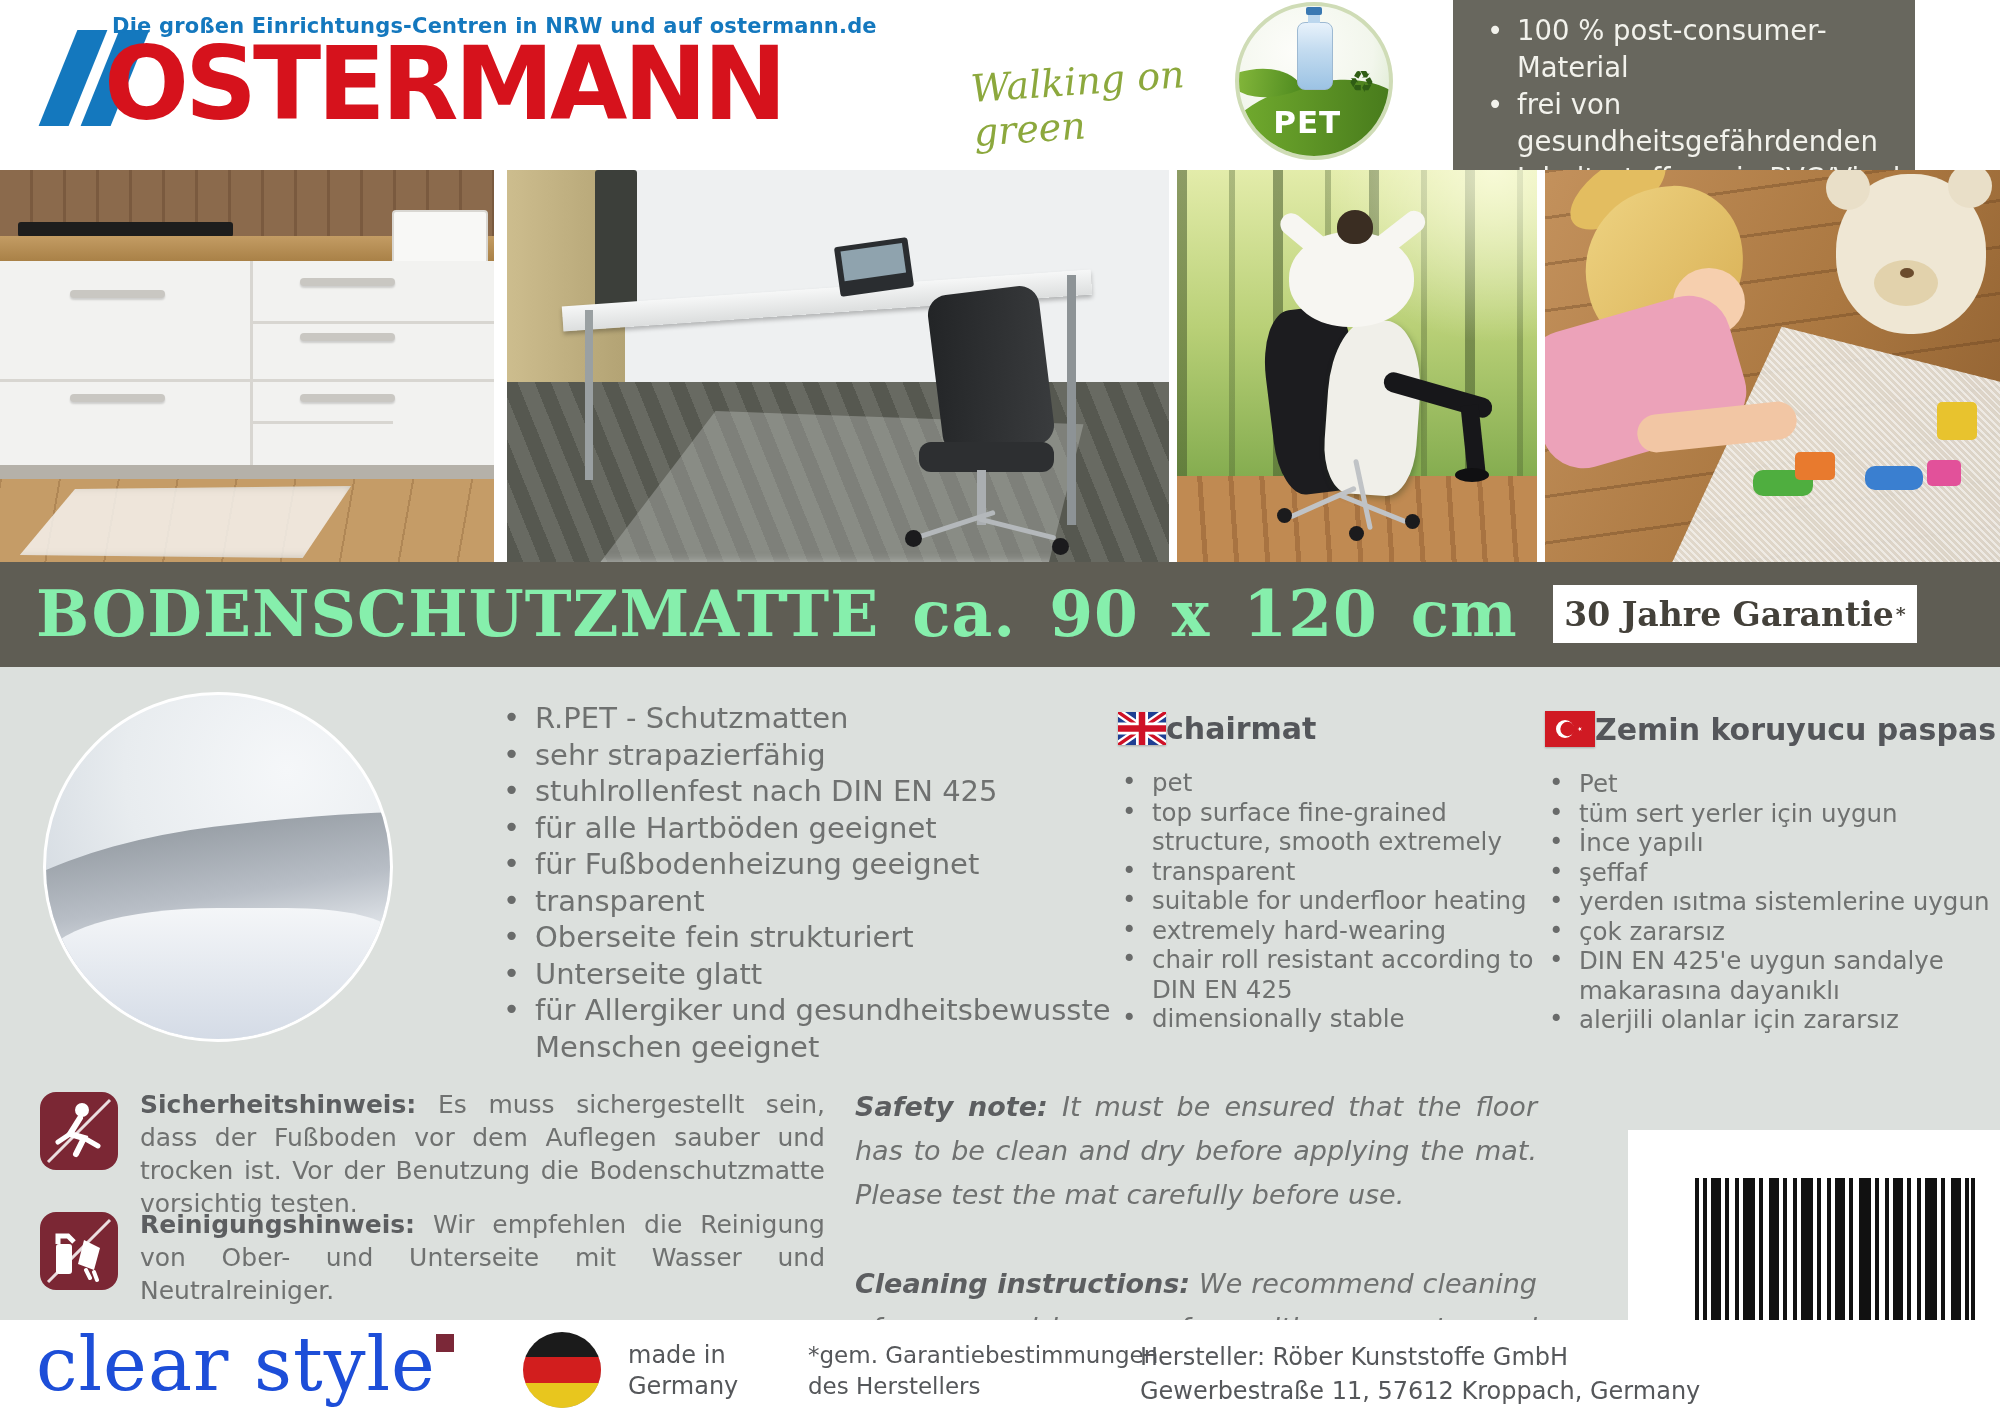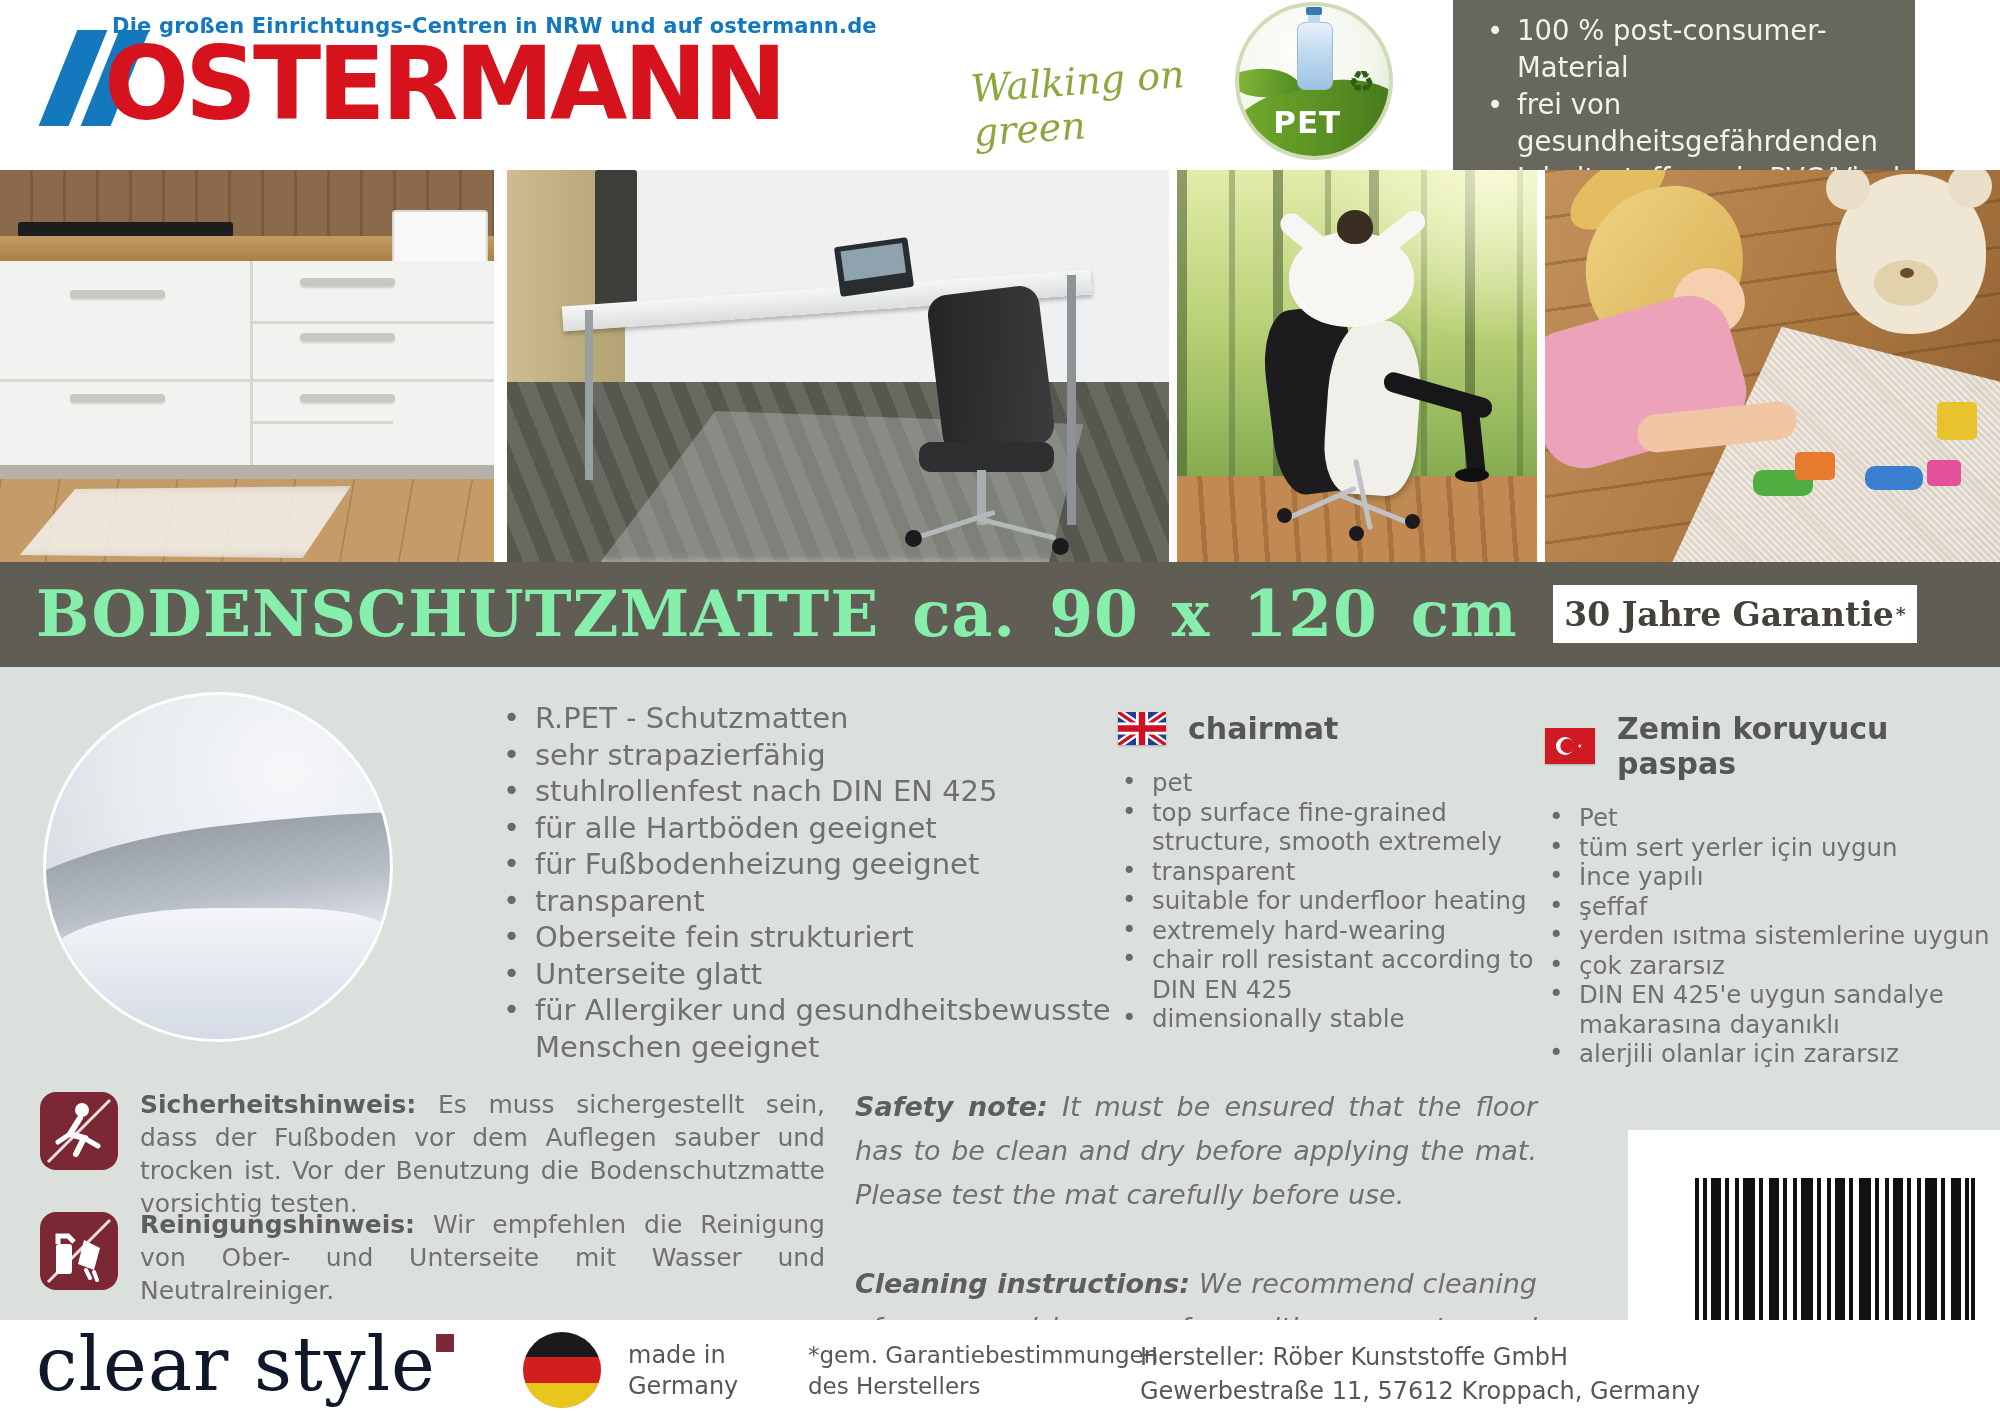--- a/index.html
+++ b/index.html
@@ -141,21 +141,21 @@
       background:linear-gradient(180deg,#f4f6f8 0%,#d4dbe6 100%);border-radius:50% 30% 0 0/40% 18% 0 0;}
 
   .feature-list{margin:0;padding:0;list-style:none;color:#6f7170;}
   .de-list{position:absolute;left:497px;top:33px;width:620px;font-size:29px;line-height:36.5px;}
   .de-list li{position:relative;padding-left:38px;}
   .de-list li::before{content:"•";position:absolute;left:6px;top:-1px;color:#696b6a;}
 
   .col{position:absolute;top:44px;}
   .col-en{left:1118px;width:430px;}
   .col-tr{left:1545px;width:452px;}
-  .col-head{display:flex;align-items:center;gap:22px;}
+  .col-head{display:flex;align-items:center;}
   .col-head .flag{flex:0 0 auto;box-shadow:0 1px 2px rgba(0,0,0,.25);}
   .col-title{font-size:30px;font-weight:bold;color:#54565a;}
   .small-list{margin-top:22px;font-size:24.5px;line-height:29.5px;}
   .small-list li{position:relative;padding-left:34px;}
   .small-list li::before{content:"•";position:absolute;left:4px;top:-1px;color:#696b6a;}
 
   .note-icon{position:absolute;left:40px;width:78px;height:78px;}
   .note-de{position:absolute;left:140px;width:685px;margin:0;font-size:25px;line-height:33px;
       color:#6f7170;text-align:justify;}
   .note-de b{color:#5c5e60;}
@@ -173,21 +173,21 @@
         #111 132px 136px,transparent 136px 140px,#111 140px 150px,transparent 150px 154px,#111 154px 158px,transparent 158px 164px,
         #111 164px 176px,transparent 176px 180px,#111 180px 184px,transparent 184px 190px,#111 190px 194px,transparent 194px 198px,
         #111 198px 208px,transparent 208px 212px,#111 212px 216px,transparent 216px 222px,#111 222px 226px,transparent 226px 230px,
         #111 230px 242px,transparent 242px 246px,#111 246px 250px,transparent 250px 256px,#111 256px 266px,transparent 266px 270px,
         #111 270px 274px,transparent 274px 276px,#111 276px 280px);}
   .barcode-digits{position:absolute;left:20px;bottom:10px;width:340px;text-align:center;
       font-size:37px;color:#161616;letter-spacing:7px;font-family:"DejaVu Sans Mono","Liberation Mono",monospace;}
 
   
   .footer{position:absolute;left:0;top:1320px;width:2000px;height:91px;background:#ffffff;}
-  .clearstyle{position:absolute;left:36px;top:4px;font-size:74px;line-height:1.1;color:#0f172a;
+  .clearstyle{position:absolute;left:36px;top:4px;font-size:74px;line-height:1.1;color:#1d4ed8;
       font-family:"DejaVu Serif","Liberation Serif",serif;letter-spacing:1px;}
   .cs-square{position:absolute;left:436px;top:14px;width:18px;height:18px;background:#7b2838;}
   .de-flag{position:absolute;left:523px;top:12px;width:78px;height:76px;border-radius:50%;overflow:hidden;
       box-shadow:inset -6px -8px 12px rgba(0,0,0,.35), inset 5px 6px 10px rgba(255,255,255,.45);}
   .de-flag i{display:block;width:100%;height:33.4%;}
   .de-flag i:nth-child(1){background:#1b1b1b;}
   .de-flag i:nth-child(2){background:#d21e1e;}
   .de-flag i:nth-child(3){background:#e8c61e;}
   .f-text{position:absolute;margin:0;color:#55575a;}
   .made{left:628px;top:20px;font-size:24px;line-height:31px;}

